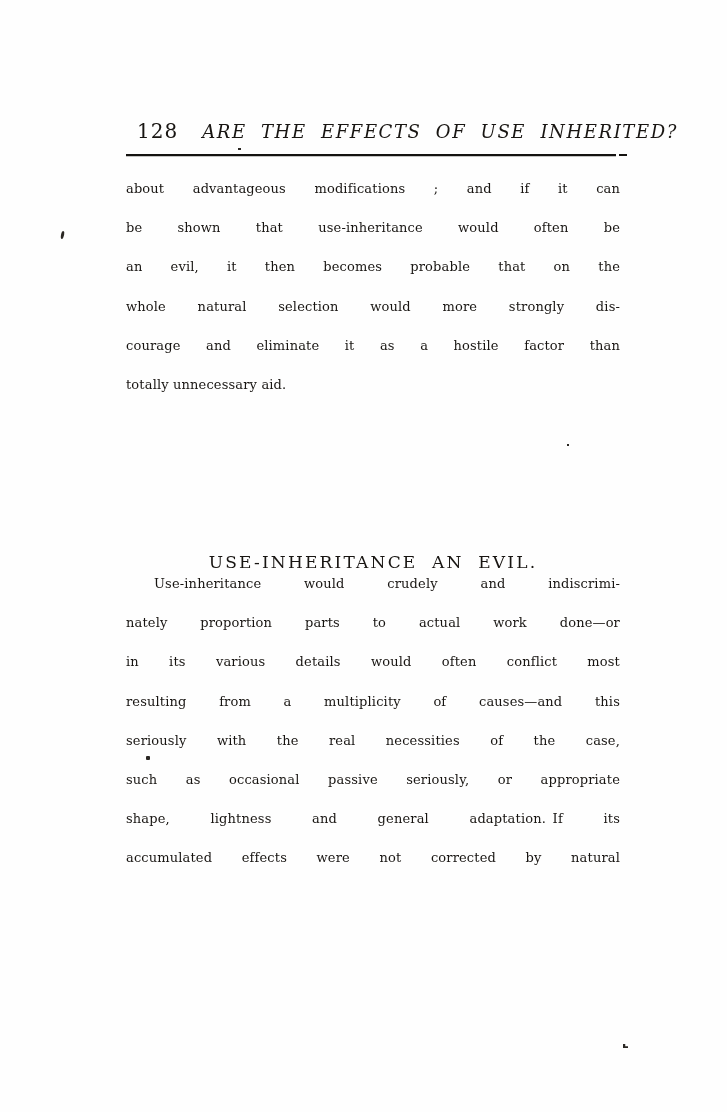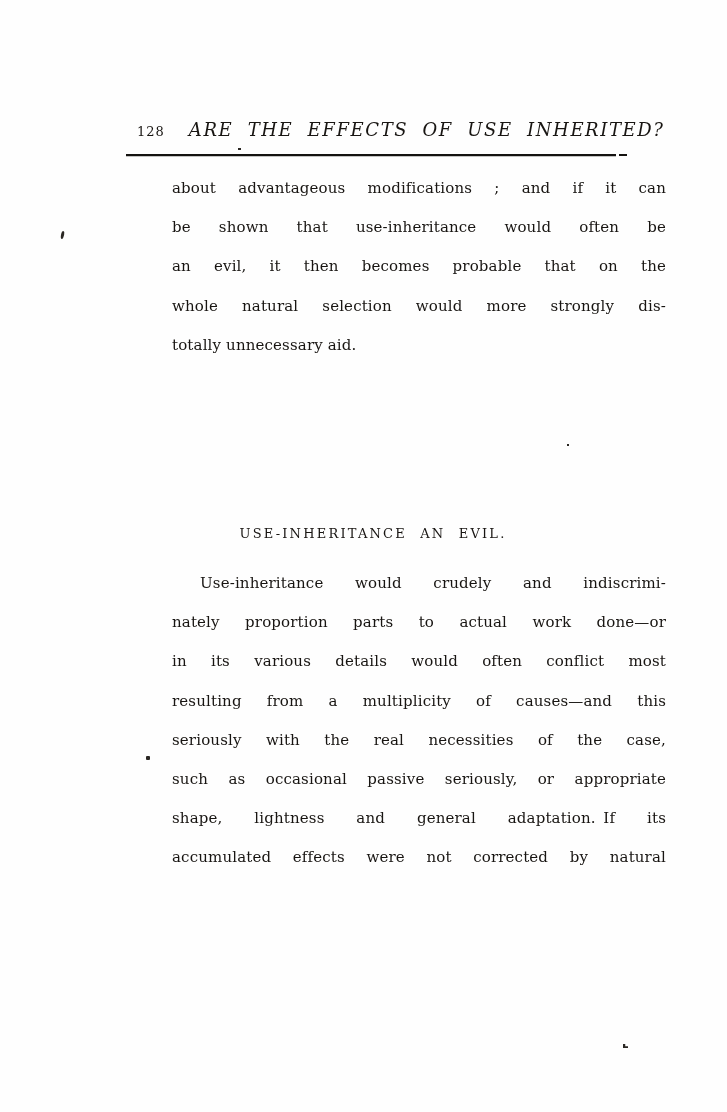--- a/index.html
+++ b/index.html
@@ -19,21 +19,21 @@
   
   .header {
     position: absolute;
     top: 119px;
     left: 137px;
     width: 494px;
     height: 24px;
     white-space: nowrap;
   }
   .page-number {
-    font-size: 13px;
+    font-size: 20px;
     letter-spacing: 1px;
     font-style: normal;
     vertical-align: baseline;
   }
   .running-title {
     font-size: 18px;
     font-style: italic;
     letter-spacing: 1.6px;
     word-spacing: 7px;
     margin-left: 24px;
@@ -53,45 +53,44 @@
     left: 619px;
     width: 8px;
     height: 2.2px;
     background: #141210;
   }
   
   .para {
     position: absolute;
     left: 126px;
     width: 494px;
-    font-size: 15px;
+    font-size: 13px;
     letter-spacing: 0.15px;
-    margin-left: 46px;
   }
   .para.p1 { top: 169px; }
   .para.p2 { top: 564px; }
   .line {
     height: 39.2px;
     line-height: 39.2px;
     white-space: normal;
     overflow: visible;
   }
   .line.j {
     text-align: justify;
     text-align-last: justify;
   }
   .line .it { font-style: italic; }
   
   .sheading {
     position: absolute;
-    top: 522px;
+    top: 550px;
     left: 126px;
     width: 494px;
     text-align: center;
-    font-size: 13px;
+    font-size: 17px;
     letter-spacing: 2.2px;
     word-spacing: 7px;
     line-height: 24px;
   }
   
   .artifact {
     position: absolute;
     background: #2a2723;
   }
   .artifact.comma {
@@ -139,20 +138,21 @@
   </div>
 
   <div class="rule"></div>
   <div class="rule-dash"></div>
 
   <div class="para p1">
       <div class="line j"><span>about advantageous modifications ; and if it can</span></div>
       <div class="line j"><span>be shown that use-inheritance would often be</span></div>
       <div class="line j"><span>an evil, it then becomes probable that on the</span></div>
       <div class="line j"><span>whole natural selection would more strongly dis-</span></div>
+      <div class="line j"><span>courage and eliminate it as a hostile factor than</span></div>
       <div class="line"><span>totally unnecessary aid.</span></div>
     </div>
 
   <div class="sheading">USE-INHERITANCE AN EVIL.</div>
 
   <div class="para p2">
       <div class="line j" style="text-indent: 28px;"><span>Use-inheritance would crudely and indiscrimi-</span></div>
       <div class="line j"><span>nately proportion parts to actual work done—or</span></div>
       <div class="line j"><span>in its various details would often conflict most</span></div>
       <div class="line j"><span>resulting from a multiplicity of causes—and this</span></div>

